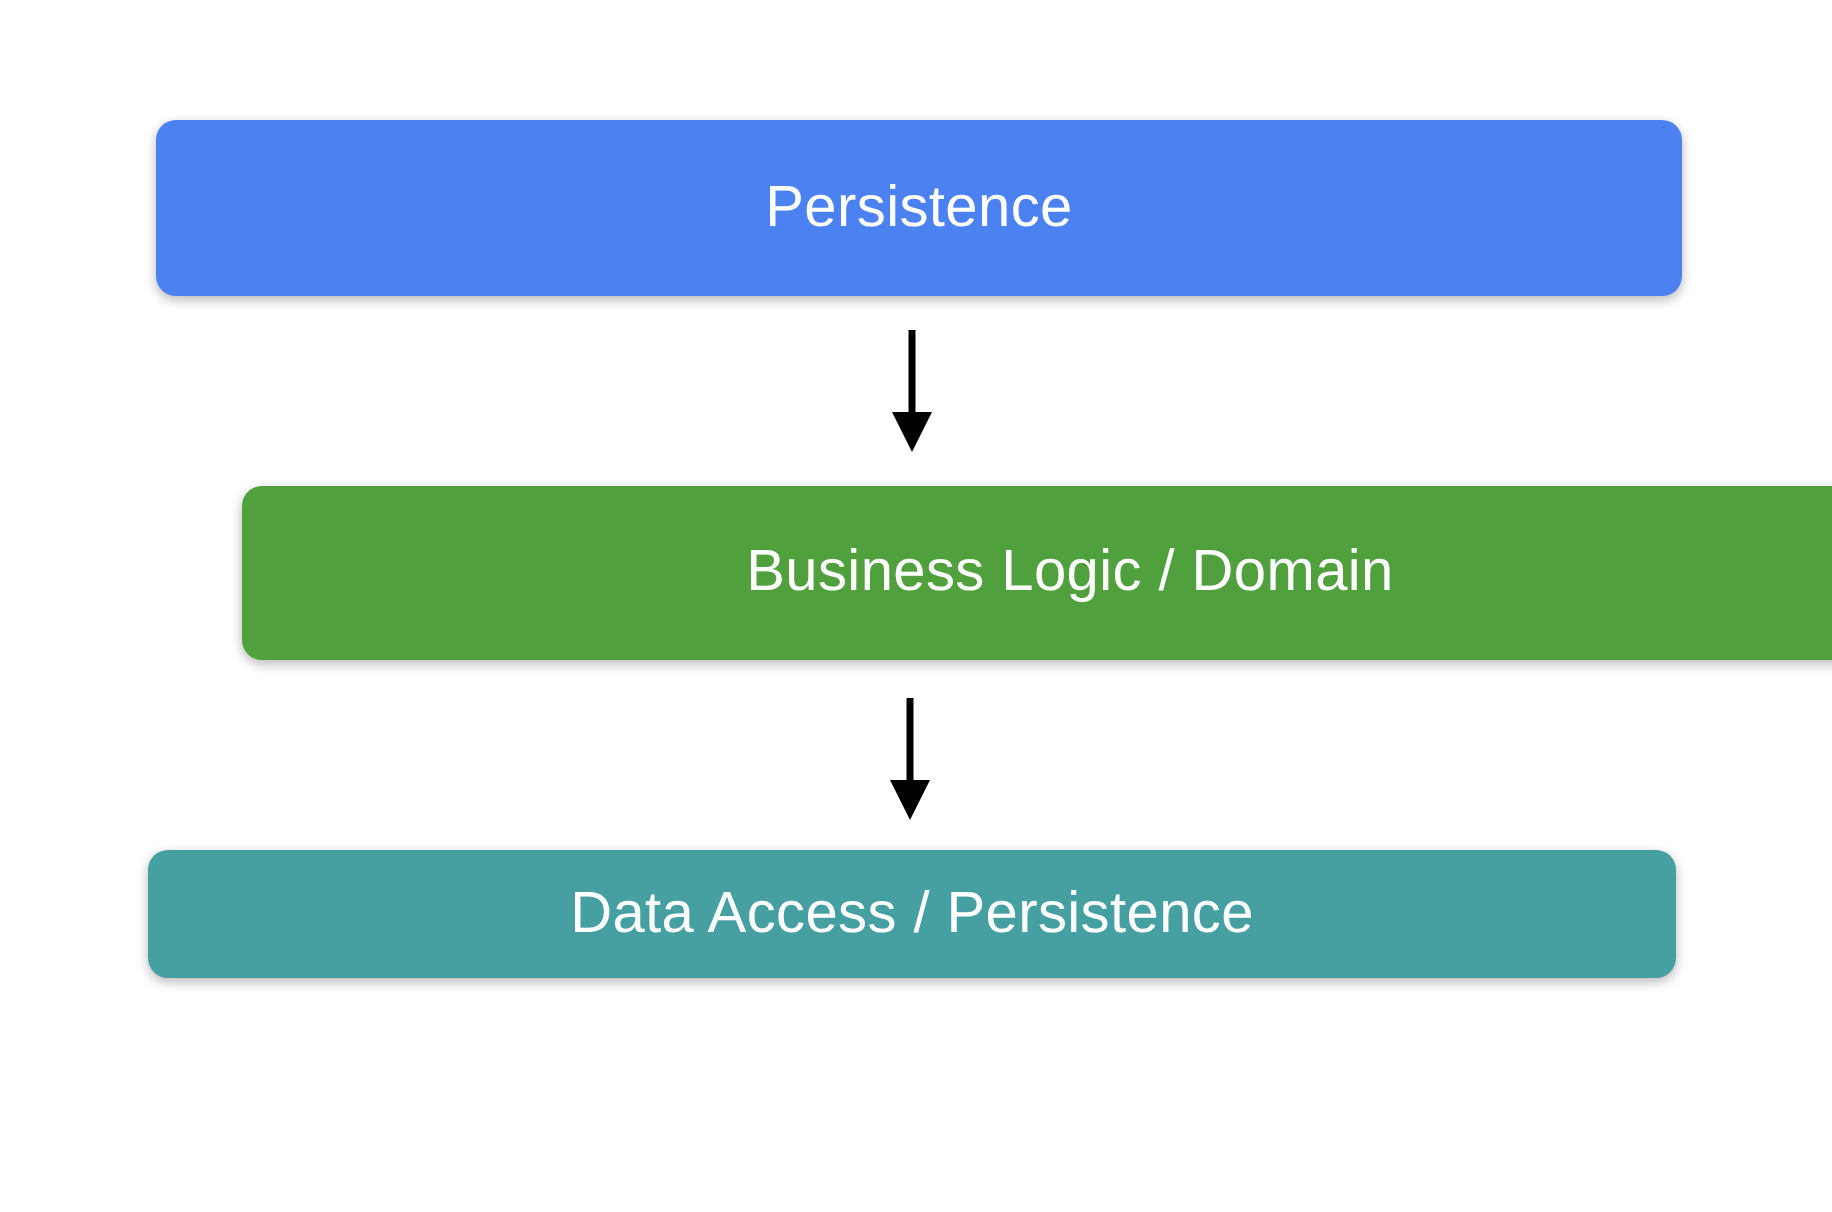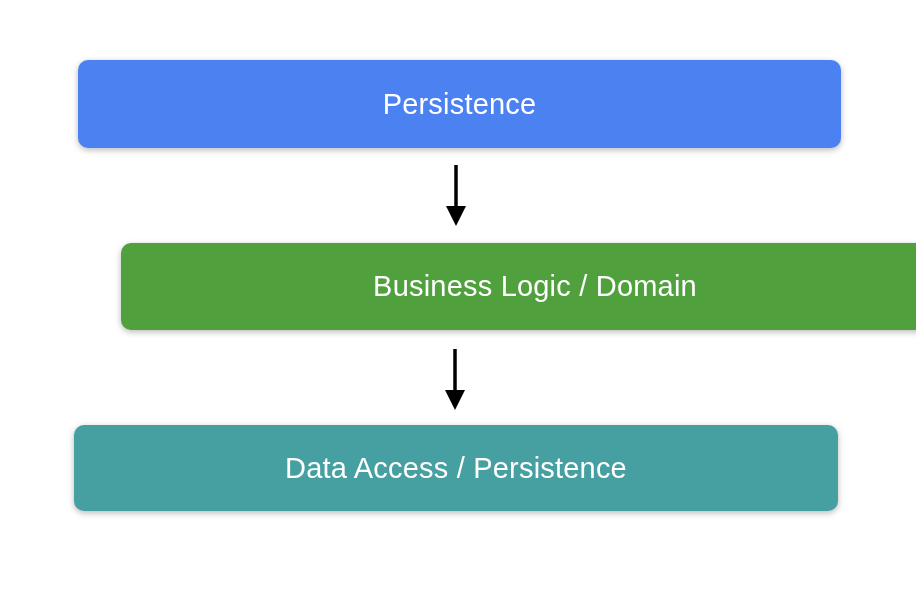--- a/index.html
+++ b/index.html
@@ -22,21 +22,21 @@
     box-shadow: 0 2px 6px rgba(0,0,0,0.28);
   }
   .layer-label {
     font-size: 29px;
     font-weight: 400;
     letter-spacing: 0.2px;
     white-space: nowrap;
   }
   .box-presentation { left: 78px; top: 60px;  width: 763px; height: 88px; }
   .box-business     { left: 77px; top: 243px; width: 828px; height: 87px; margin-left: 44px; }
-  .box-data         { left: 74px; top: 425px; width: 764px; height: 86px; }
+  .box-data         { left: 74px; top: 425px; width: 764px; height: 64px; }
   .arrow {
     position: absolute;
     width: 24px;
     height: 62px;
   }
   .arrow-1 { left: 444px; top: 164px; }
   .arrow-2 { left: 443px; top: 348px; }
   .arrow svg { display: block; }
 </style>
 </head>

